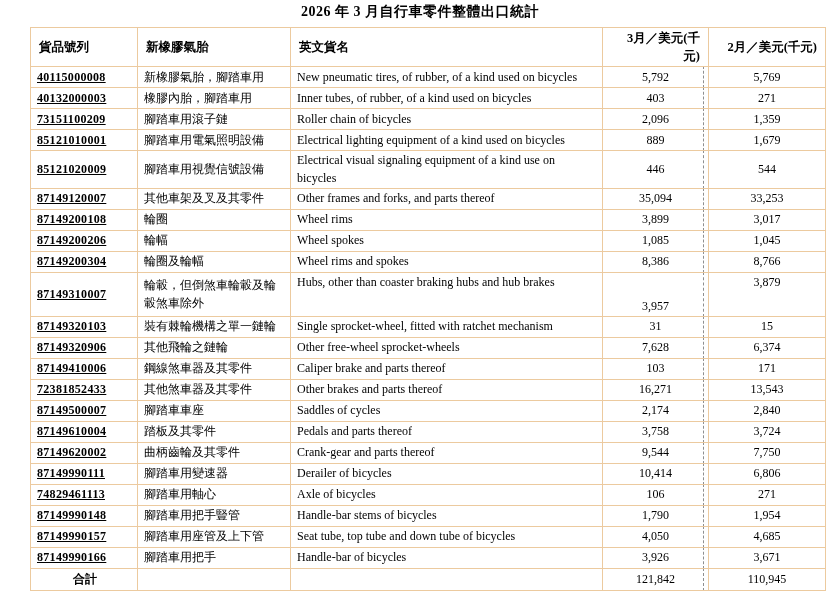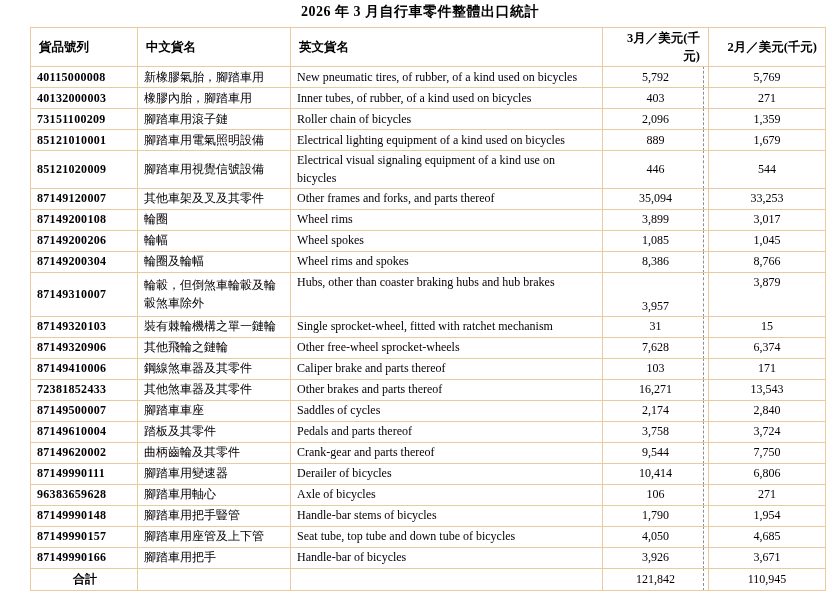--- a/index.html
+++ b/index.html
@@ -47,20 +47,21 @@
   table.report th.num-h {
     text-align: right;
     padding-right: 8px;
   }
   table.report tr.data-row { height: 21px; }
   table.report tr.tall { height: 44px; }
   td.code {
     font-weight: bold;
     padding-left: 8px;
     letter-spacing: 0.3px;
+    text-decoration: underline;
   }
   td.num {
     text-align: center;
     padding-right: 8px;
   }
   
   td.m3 {
     position: relative;
     border-bottom: 1px dashed #8f8f8f;
   }
@@ -94,21 +95,21 @@
     <colgroup>
       <col style="width:107px">
       <col style="width:153px">
       <col style="width:312px">
       <col style="width:106px">
       <col style="width:117px">
     </colgroup>
     <thead>
       <tr>
         <th>貨品號列</th>
-        <th>中文貨名</th>
+        <th>新橡膠氣胎</th>
         <th>英文貨名</th>
         <th class="num-h">3月／美元(千元)</th>
         <th class="num-h">2月／美元(千元)</th>
       </tr>
     </thead>
     <tbody>
         <tr class="data-row">
     <td class="code">40115000008</td>
     <td class="zh-cell">新橡膠氣胎，腳踏車用</td>
     <td class="en-cell">New pneumatic tires, of rubber, of a kind used on bicycles</td>
@@ -228,21 +229,21 @@
     <td class="num m2">7,750</td>
   </tr>
         <tr class="data-row">
     <td class="code">87149990111</td>
     <td class="zh-cell">腳踏車用變速器</td>
     <td class="en-cell">Derailer of bicycles</td>
     <td class="num m3">10,414</td>
     <td class="num m2">6,806</td>
   </tr>
         <tr class="data-row">
-    <td class="code">96383659628</td>
+    <td class="code">74829461113</td>
     <td class="zh-cell">腳踏車用軸心</td>
     <td class="en-cell">Axle of bicycles</td>
     <td class="num m3">106</td>
     <td class="num m2">271</td>
   </tr>
         <tr class="data-row">
     <td class="code">87149990148</td>
     <td class="zh-cell">腳踏車用把手豎管</td>
     <td class="en-cell">Handle-bar stems of bicycles</td>
     <td class="num m3">1,790</td>

